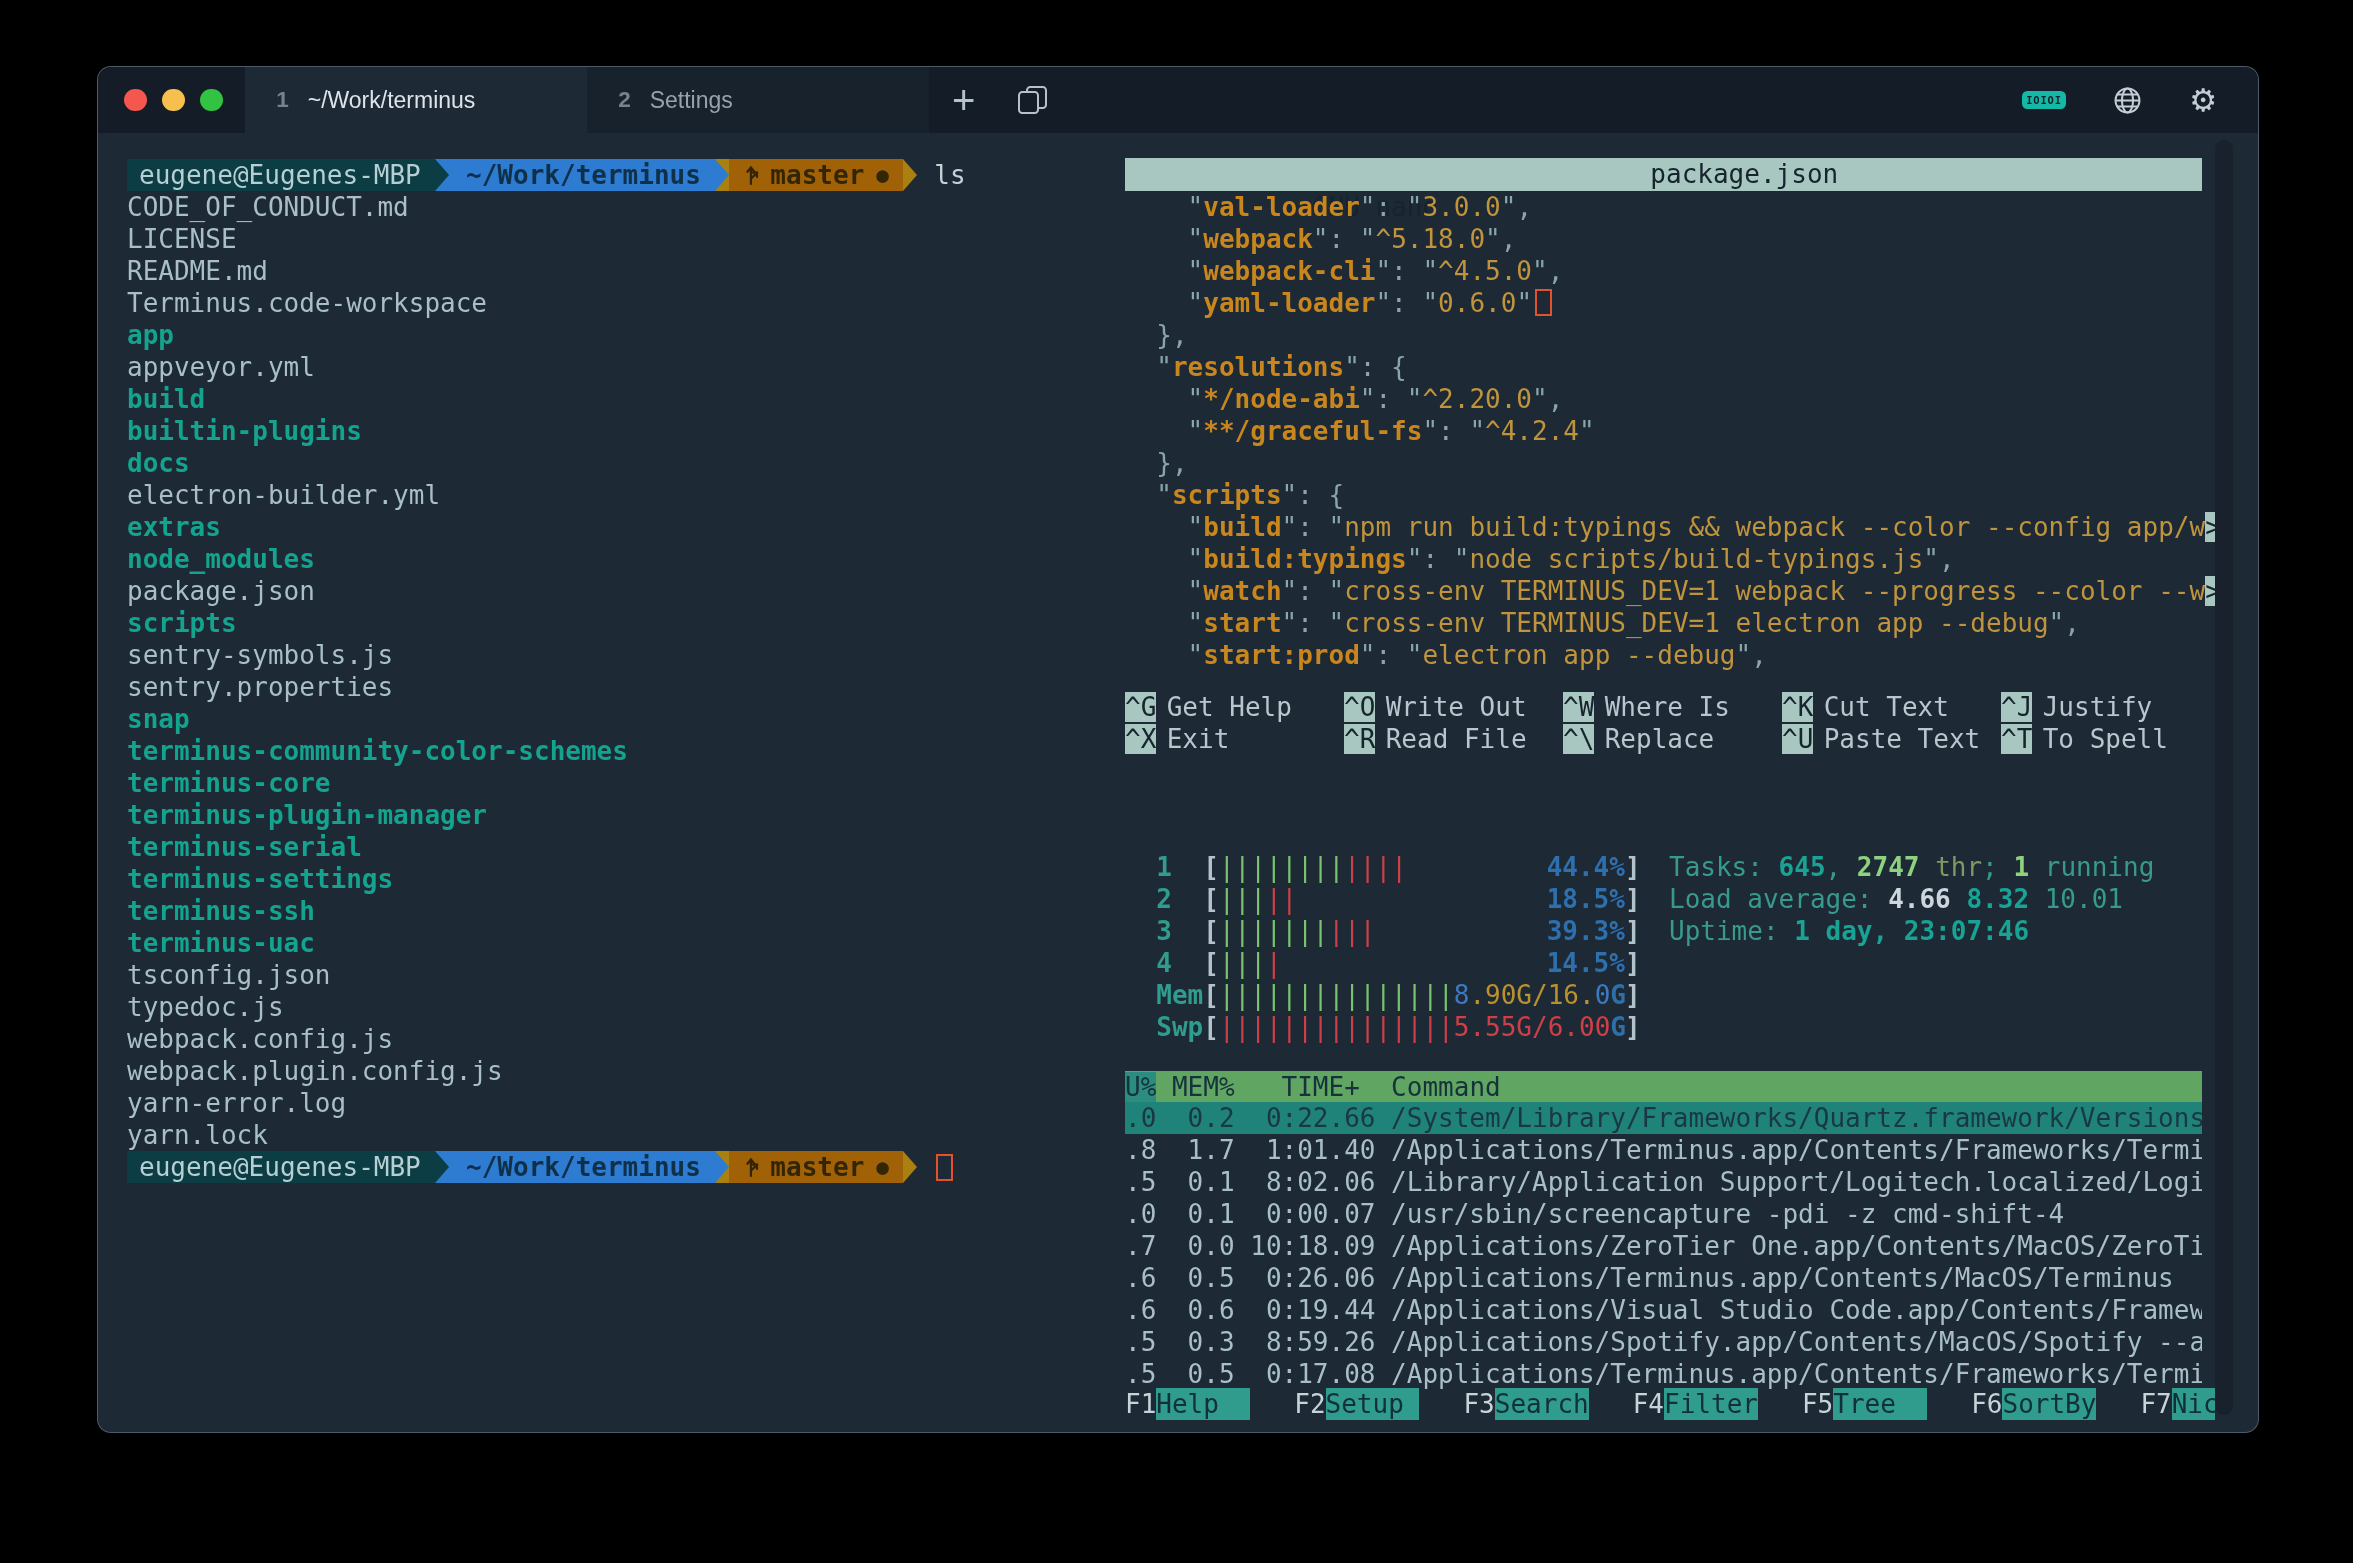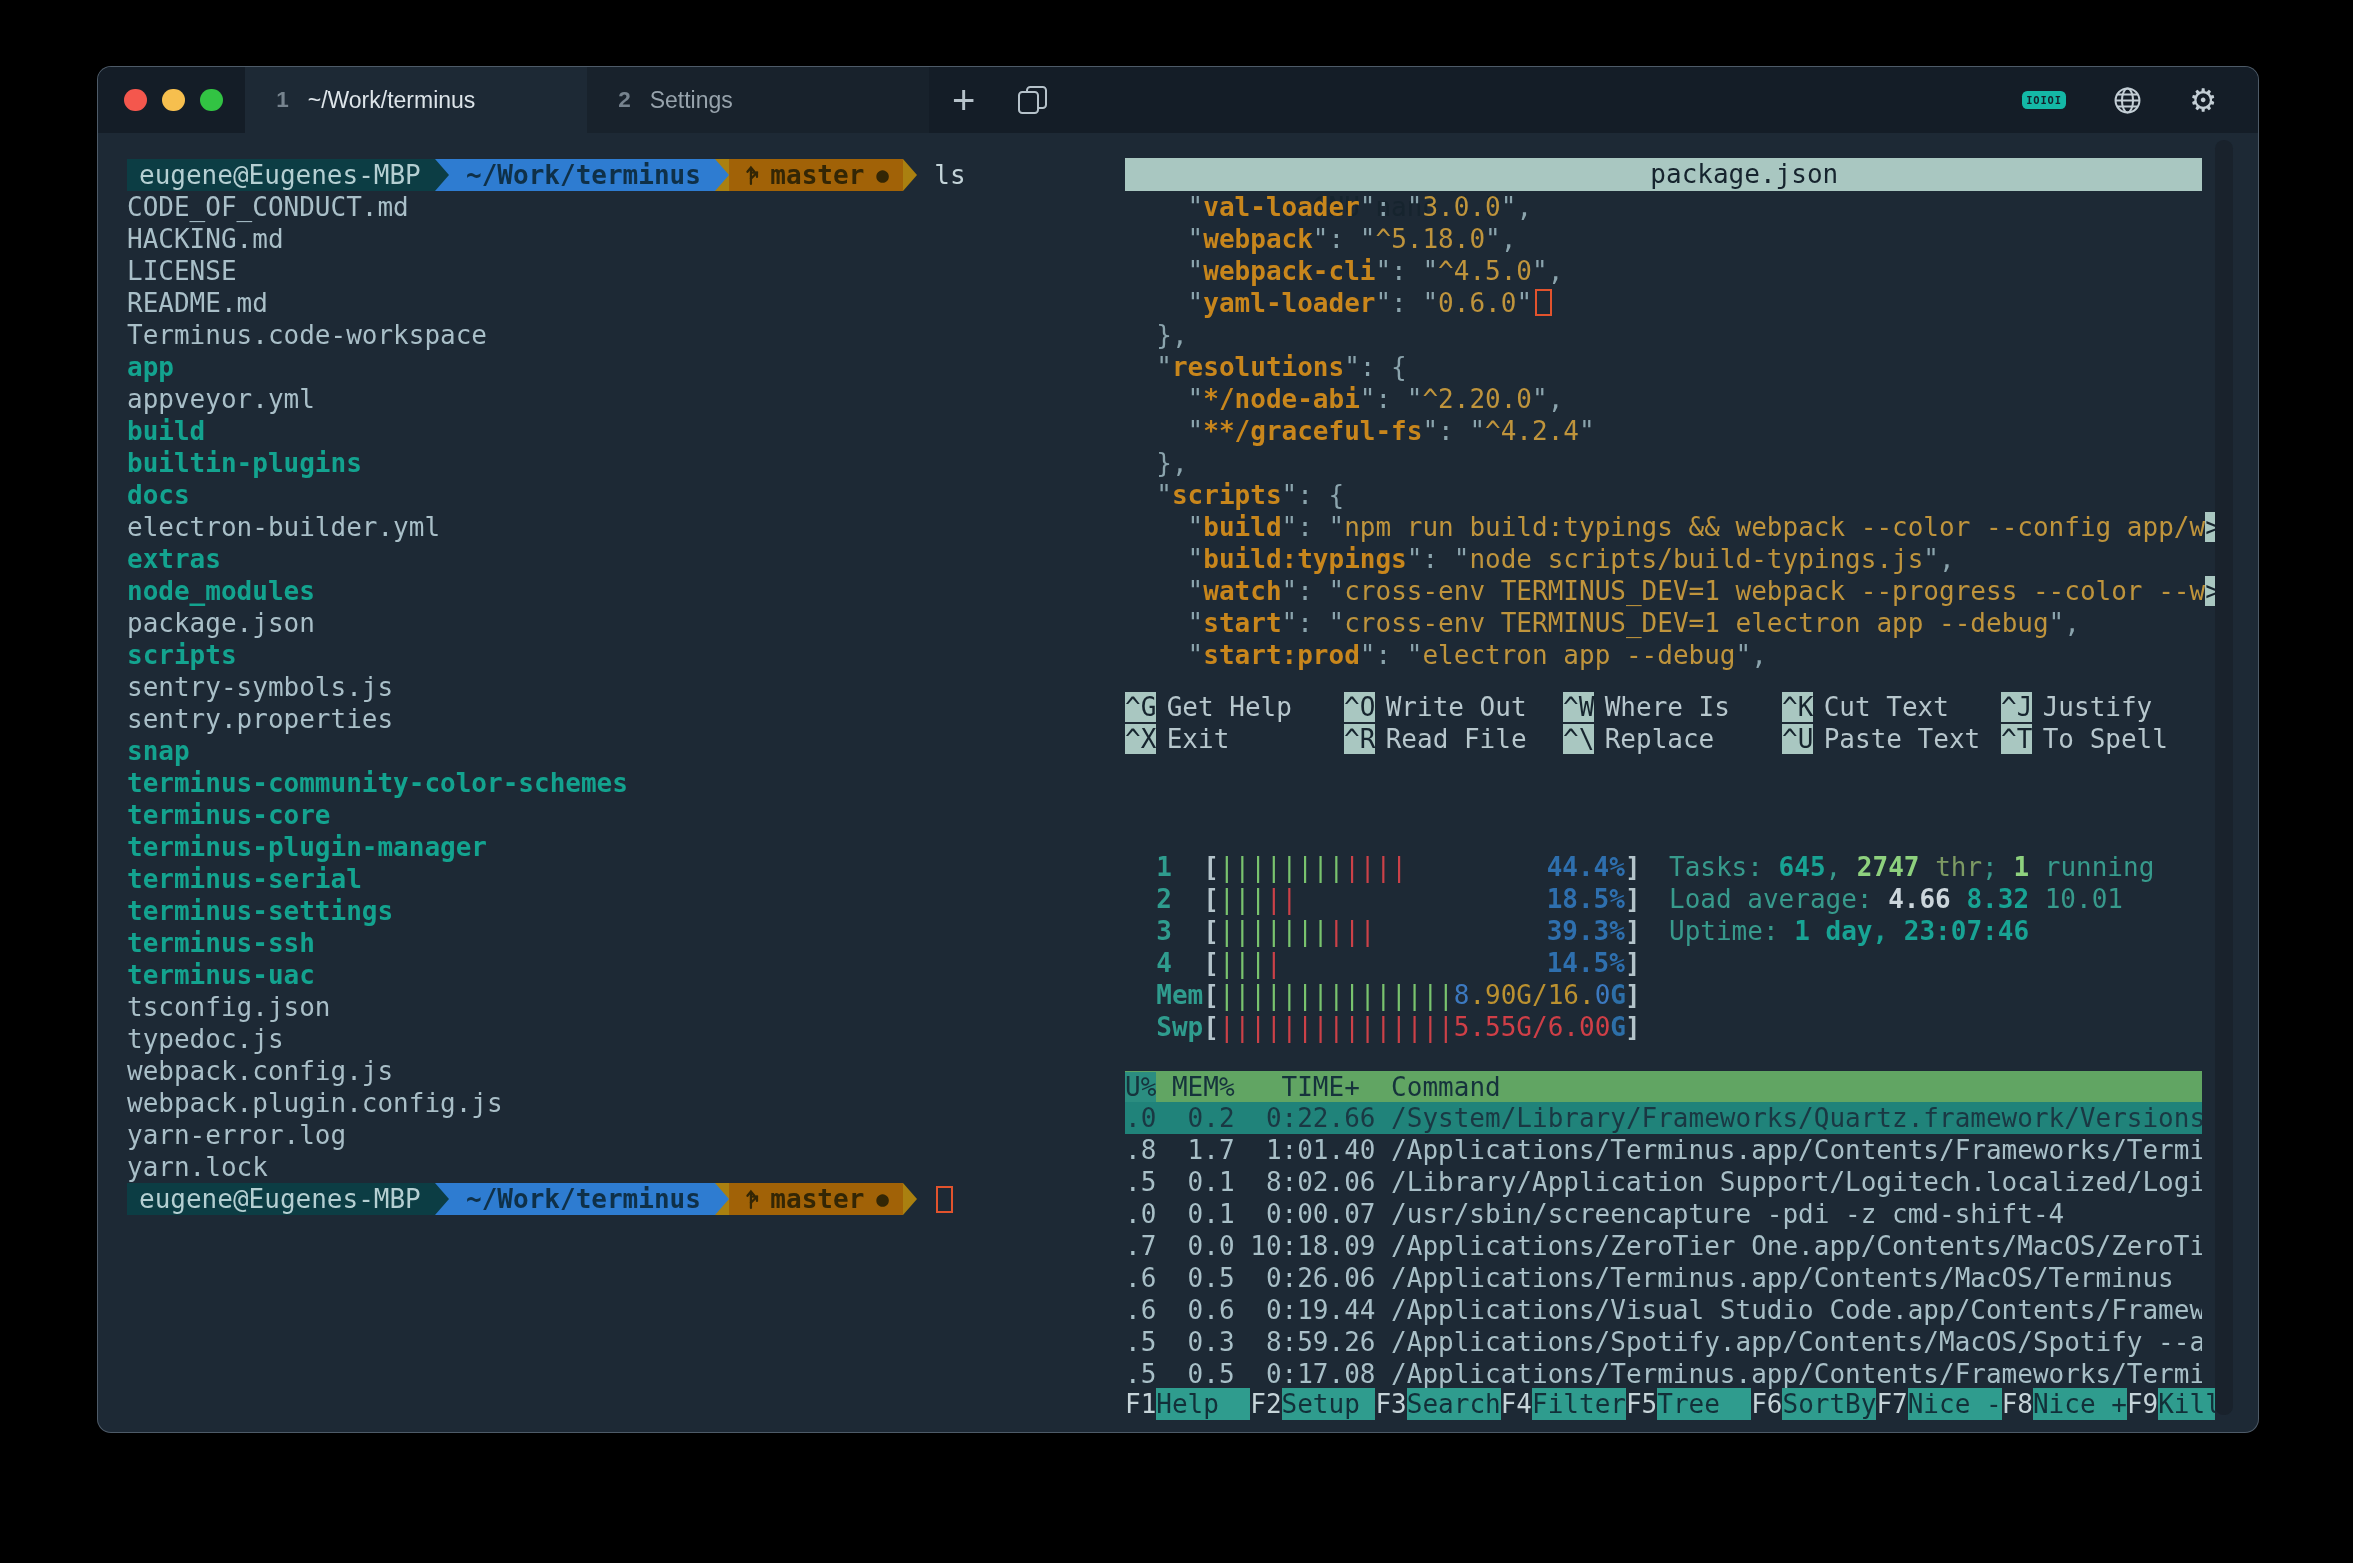--- a/index.html
+++ b/index.html
@@ -79,21 +79,21 @@
   .htop-info{position:absolute;left:544px;top:718px;}
   .info-line{white-space:pre;height:32px;}
   .i-t{color:#379a8c;} .i-tb{color:#18a394;font-weight:bold;} .i-gb{color:#8ed17e;font-weight:bold;}
   .i-ol{color:#7d9a63;} .i-wb{color:#ccd6dc;font-weight:bold;}
   .proc-hdr{position:absolute;left:0;top:938px;width:1077px;background:#61a563;color:#16333c;
             white-space:pre;height:32px;}
   .hdr-sort{background:#2b8d80;}
   .proc-rows{position:absolute;left:0;top:969px;width:1077px;}
   .proc-row{white-space:pre;height:32px;color:#a8bfc7;overflow:hidden;}
   .proc-row.sel{background:#20837a;color:#1a3843;}
-  .fkey-bar{position:absolute;left:0;top:1255px;width:1090px;white-space:pre;display:flex;overflow:hidden;}
+  .fkey-bar{position:absolute;left:0;top:1255px;width:1090px;white-space:pre;display:flex;overflow:hidden;gap:44px;}
   .fk{display:inline-flex;}
   .fk-num{color:#c6d4d9;}
   .fk-label{background:#2f9c8e;color:#123039;}
 </style>
 </head>
 <body>
 
 <div class="screen">
   <div class="window">
 
@@ -151,21 +151,20 @@
             </svg>
             <span>master</span>
             <span class="dirty-dot">●</span>
           </span>
           <span class="arr arr-be"></span>
           <span class="cmd">ls</span>
         </div>
 
         <div id="file-list">
             <div class="term-line"><span class="file">CODE_OF_CONDUCT.md</span></div>
-            <div class="term-line"><span class="file">HACKING.md</span></div>
             <div class="term-line"><span class="file">LICENSE</span></div>
             <div class="term-line"><span class="file">README.md</span></div>
             <div class="term-line"><span class="file">Terminus.code-workspace</span></div>
             <div class="term-line"><span class="dir">app</span></div>
             <div class="term-line"><span class="file">appveyor.yml</span></div>
             <div class="term-line"><span class="dir">build</span></div>
             <div class="term-line"><span class="dir">builtin-plugins</span></div>
             <div class="term-line"><span class="dir">docs</span></div>
             <div class="term-line"><span class="file">electron-builder.yml</span></div>
             <div class="term-line"><span class="dir">extras</span></div>

